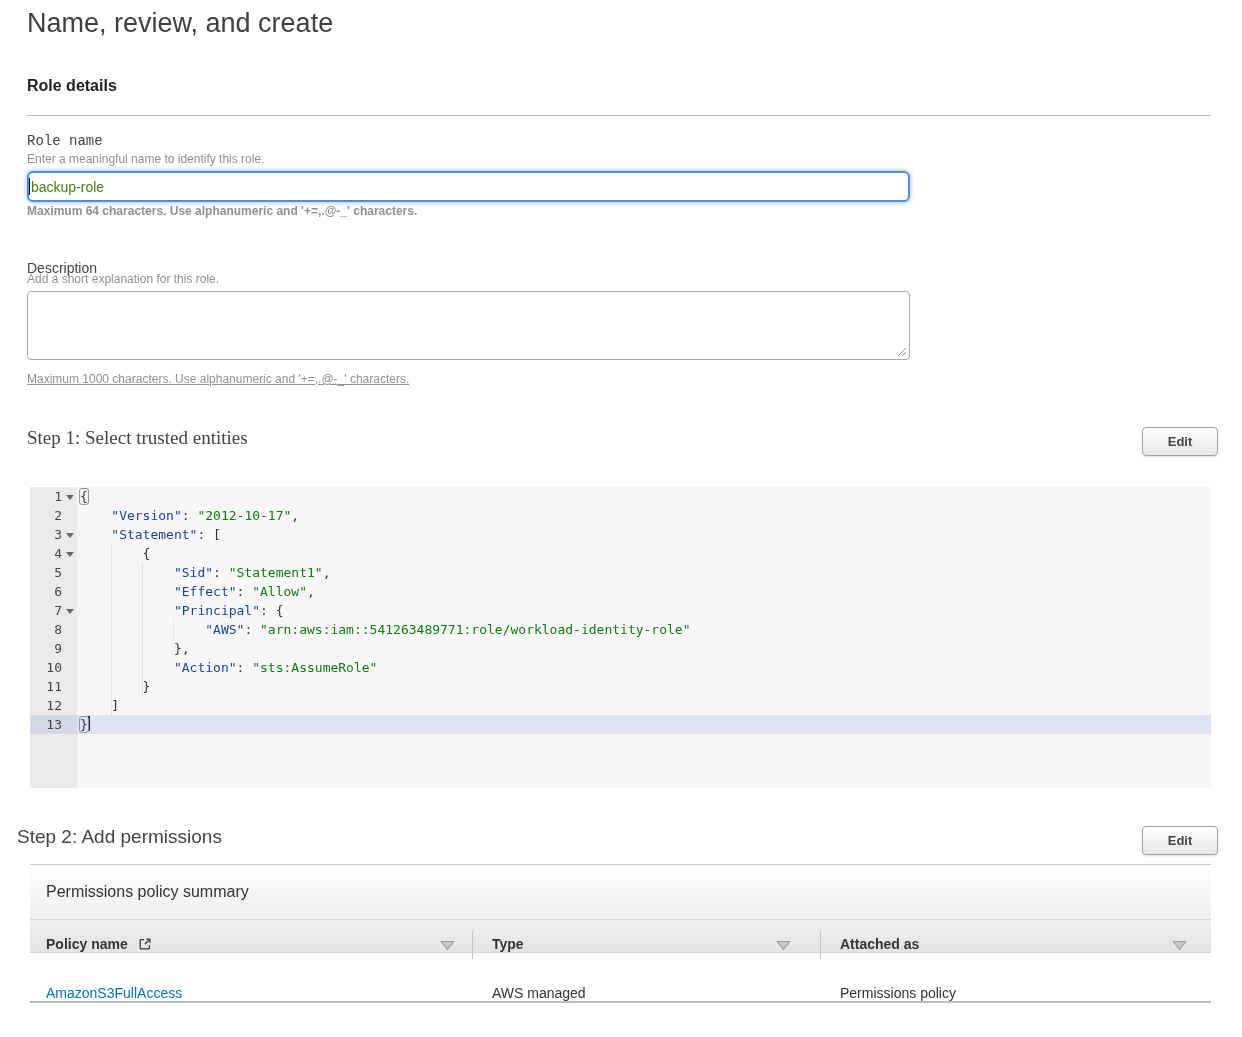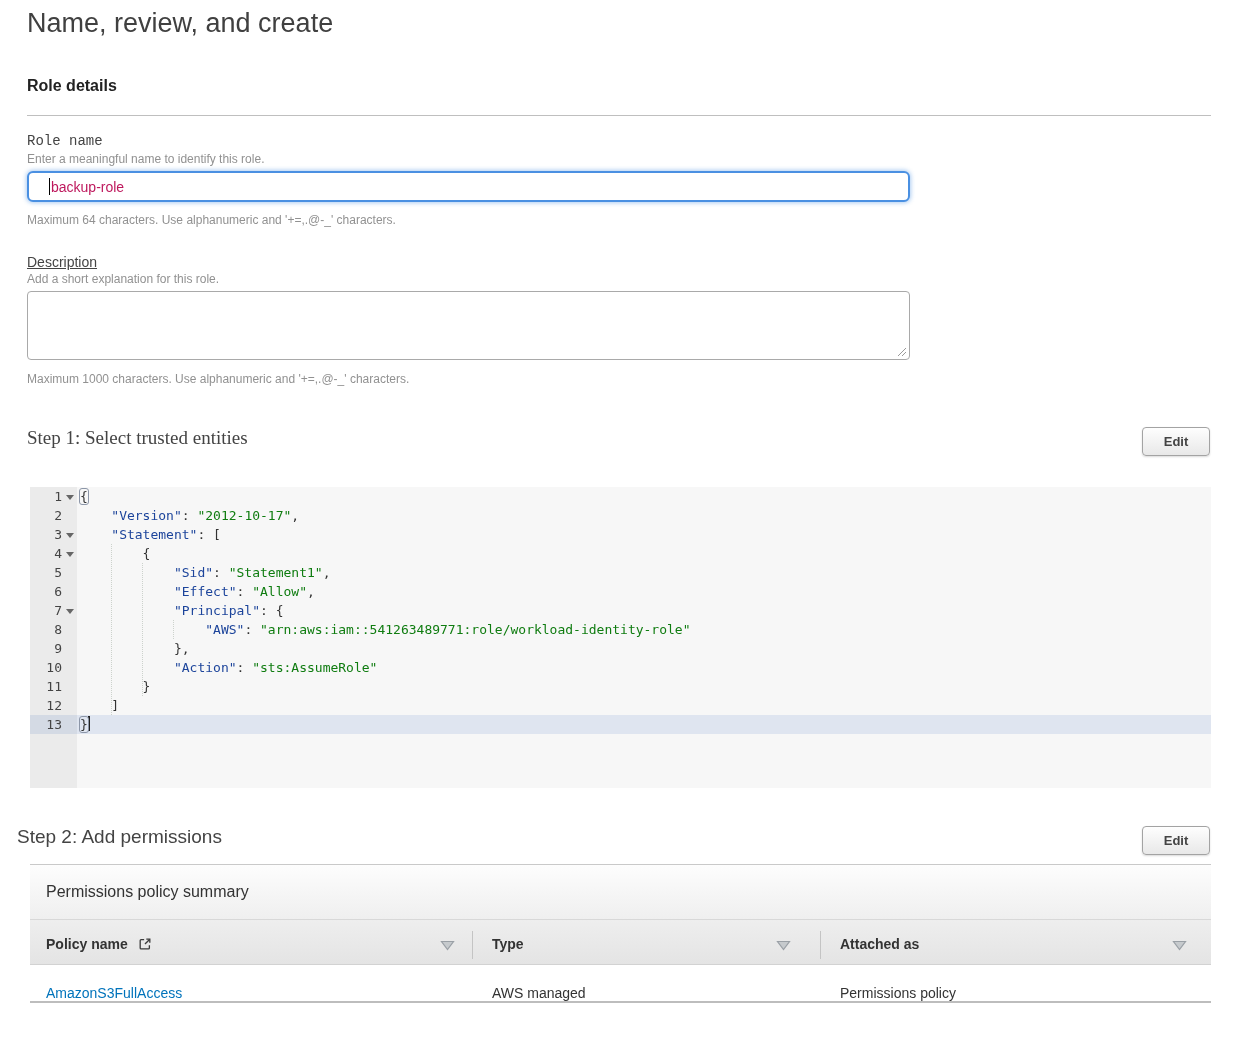--- a/index.html
+++ b/index.html
@@ -9,47 +9,47 @@
   
   .page-title{left:27px;top:8px;font-size:27px;color:#404040;}
   .section-heading{left:27px;top:77px;font-size:16px;font-weight:bold;color:#222;}
   .divider{height:1px;background:#bfbfbf;}
   .field-label{font-size:14px;color:#444;}
   .field-help{font-size:12px;color:#919191;}
   .field-hint{font-size:12px;color:#919191;}
   .step-heading{font-size:19px;color:#444;}
 
   
-  .text-input{left:27px;top:171px;width:883px;height:31px;box-sizing:border-box;border:2px solid #4a90e2;border-radius:6px;box-shadow:0 0 4px 1px rgba(74,144,226,.45);background:#fff;display:flex;align-items:center;padding:0 20px;font-size:14px;color:#be185d;}
+  .text-input{left:27px;top:171px;width:883px;height:31px;box-sizing:border-box;border:2px solid #4a90e2;border-radius:6px;box-shadow:0 0 4px 1px rgba(74,144,226,.45);background:#fff;display:flex;align-items:center;padding:0 0;font-size:14px;color:#4d7c0f;}
   .caret{display:inline-block;width:1px;height:17px;background:#000;margin-right:1px;}
   .textarea{left:27px;top:291px;width:883px;height:69px;box-sizing:border-box;border:1px solid #a9a9a9;border-radius:4px;background:#fff;}
   .resize-handle{position:absolute;right:2px;bottom:2px;}
 
   
-  .edit-btn{width:68px;height:29px;box-sizing:border-box;background:linear-gradient(#fefefe,#e8e8e8);border:1px solid #a3a3a3;border-radius:4px;box-shadow:0 1px 2px rgba(0,0,0,.15);font-size:13px;font-weight:bold;color:#444;text-align:center;line-height:27px;cursor:pointer;}
+  .edit-btn{width:76px;height:29px;box-sizing:border-box;background:linear-gradient(#fefefe,#e8e8e8);border:1px solid #a3a3a3;border-radius:4px;box-shadow:0 1px 2px rgba(0,0,0,.15);font-size:13px;font-weight:bold;color:#444;text-align:center;line-height:27px;cursor:pointer;}
 
   
   .editor{left:30px;top:487px;width:1181px;height:301px;background:#f7f7f7;font-family:"DejaVu Sans Mono",monospace;font-size:13px;}
   .gutter{position:absolute;left:0;top:0;width:47px;height:100%;background:#ebebeb;}
   .gline{height:19px;line-height:19px;text-align:right;padding-right:15px;box-sizing:border-box;color:#444;position:relative;}
   .gline.gactive{background:#d4dae4;}
   .fold{position:absolute;right:3px;top:8px;width:0;height:0;border-left:4px solid transparent;border-right:4px solid transparent;border-top:5px solid #666;}
   .codebox{position:absolute;left:47px;top:0;right:0;}
   .cline{height:19px;line-height:19px;padding-left:3px;white-space:pre;color:#333;}
   .cline.cactive{background:#dfe5f0;}
   .k{color:#1c449b;}
   .s{color:#0f7c10;}
   .bbox{outline:1px solid #8c96a8;border-radius:2px;}
   .cursor{display:inline-block;width:2px;height:15px;background:#222;vertical-align:-2px;}
   .guide{position:absolute;width:0;border-left:1px dotted #ccd2cc;}
 
   
   .panel-header{left:30px;top:865px;width:1181px;height:54px;background:linear-gradient(#fdfdfd,#efefef);}
   .panel-title{position:absolute;left:16px;top:0;line-height:54px;font-size:16px;color:#333;}
-  .thead{left:30px;top:919px;width:1181px;height:46px;box-sizing:border-box;background:linear-gradient(#eeeeee,#e4e4e4);border-top:1px solid #d8d8d8;border-bottom:1px solid #d2d2d2;}
+  .thead{left:30px;top:919px;width:1181px;height:34px;box-sizing:border-box;background:linear-gradient(#eeeeee,#e4e4e4);border-top:1px solid #d8d8d8;border-bottom:1px solid #d2d2d2;}
   .th-cell{position:absolute;top:0;line-height:48px;font-size:14px;font-weight:bold;color:#333;}
   .sep{position:absolute;top:11px;width:1px;height:28px;background:#c4c4c4;}
   .tri{position:absolute;top:20px;cursor:pointer;}
   .tbody{left:30px;top:969px;width:1181px;}
   .trow{position:relative;height:34px;background:#fff;border-bottom:2px solid #bdbdbd;box-sizing:border-box;}
   .cell{position:absolute;top:0;line-height:48px;font-size:14px;color:#333;}
   .c1{left:16px;}.c2{left:462px;}.c3{left:810px;}
   .link{color:#0073bb;text-decoration:none;cursor:pointer;}
 </style>
 </head>
@@ -59,32 +59,32 @@
 
 <div class="abs section-heading">Role details</div>
 <div class="abs divider" style="left:27px;top:115px;width:1184px;"></div>
 
 <div class="abs field-label" style="left:27px;top:133px;font-family:Liberation Mono, monospace;">Role name</div>
 <div class="abs field-help" style="left:27px;top:152px;">Enter a meaningful name to identify this role.</div>
 <div class="abs text-input" role="textbox">
   <span class="caret"></span>
     <span>backup-role</span>
 </div>
-<div class="abs field-hint" style="left:27px;top:213px;">Maximum 64 characters. Use alphanumeric and '+=,.@-_' characters.</div>
+<div class="abs field-hint" style="left:27px;top:204px;font-weight:bold;">Maximum 64 characters. Use alphanumeric and '+=,.@-_' characters.</div>
 
-<div class="abs field-label" style="left:27px;top:254px;text-decoration:underline;">Description</div>
+<div class="abs field-label" style="left:27px;top:260px;">Description</div>
 <div class="abs field-help" style="left:27px;top:272px;">Add a short explanation for this role.</div>
 <div class="abs textarea" role="textbox">
   <span></span>
   <svg class="resize-handle" width="11" height="11" viewBox="0 0 11 11">
     <line x1="10" y1="2" x2="2" y2="10" stroke="#9a9a9a" stroke-width="1"></line>
     <line x1="10" y1="6" x2="6" y2="10" stroke="#9a9a9a" stroke-width="1"></line>
   </svg>
 </div>
-<div class="abs field-hint" style="left:27px;top:372px;">Maximum 1000 characters. Use alphanumeric and '+=,.@-_' characters.</div>
+<div class="abs field-hint" style="left:27px;top:372px;text-decoration:underline;">Maximum 1000 characters. Use alphanumeric and '+=,.@-_' characters.</div>
 
 <div class="abs step-heading" style="left:27px;top:427px;font-family:Liberation Serif, serif;">Step 1: Select trusted entities</div>
 <div class="abs edit-btn" style="left:1142px;top:427px;">Edit</div>
 
 <div class="abs editor">
   <div class="guide" style="left:81px;top:57px;height:171px;"></div>
   <div class="guide" style="left:112px;top:76px;height:133px;"></div>
   <div class="guide" style="left:143px;top:133px;height:19px;"></div>
   <div class="gutter">
       <div class="gline">1<i class="fold"></i></div>

